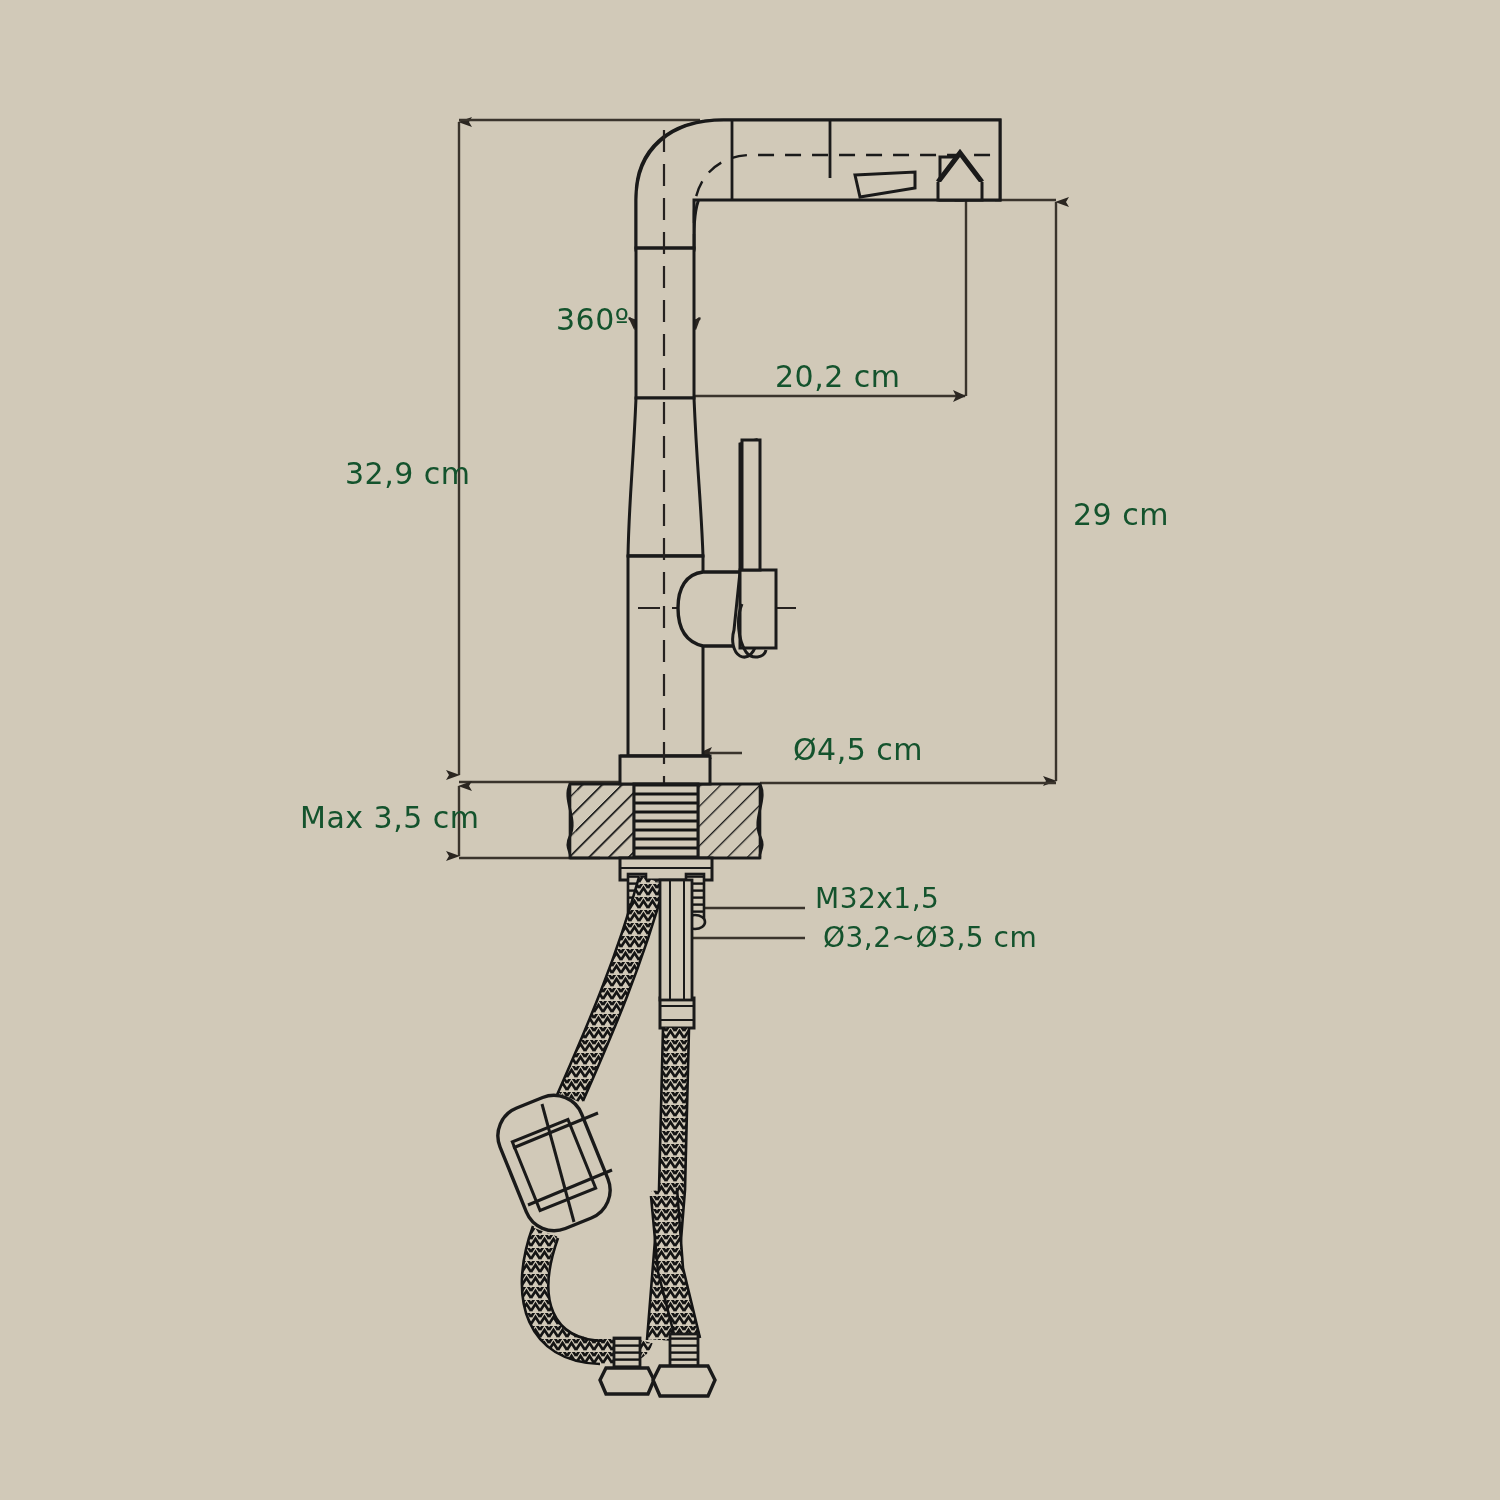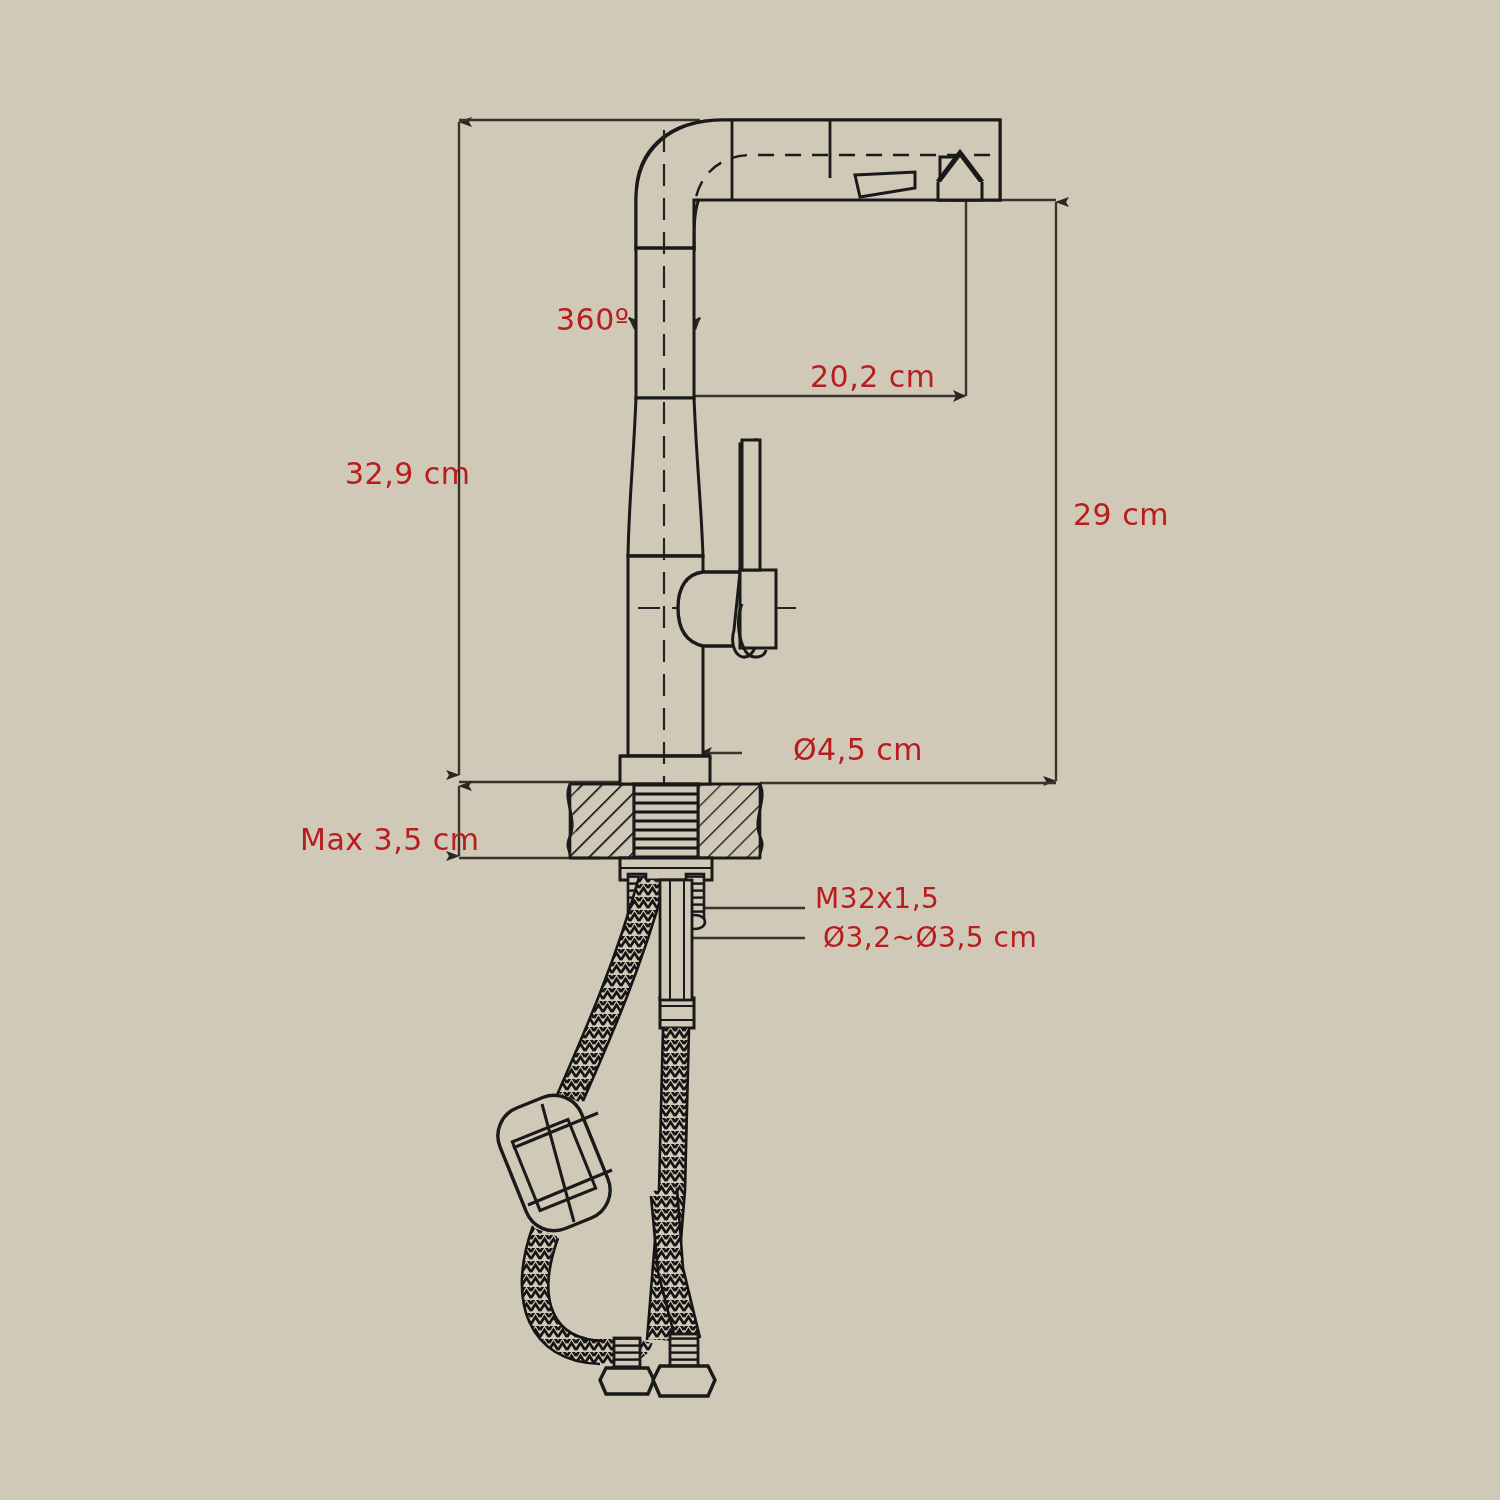--- a/index.html
+++ b/index.html
@@ -22,21 +22,21 @@
   }
   #drawing {
     position: absolute;
     left: 0;
     top: 0;
     width: 1500px;
     height: 1500px;
   }
   .dim-label {
     position: absolute;
-    color: #b91c1c;
+    color: #14532d;
     font-size: 30px;
     font-family: "DejaVu Sans", "Liberation Sans", sans-serif;
     letter-spacing: 0.5px;
     white-space: nowrap;
     line-height: 1;
     text-align: center;
   }
   .dim-label.small {
     font-size: 28px;
   }
@@ -254,27 +254,27 @@
     <g>
       <rect x="660" y="880" width="32" height="120" fill="#d1c9b8" stroke="#1a1a1a" stroke-width="2.8"></rect>
       <line x1="670" y1="880" x2="670" y2="1000" stroke="#1a1a1a" stroke-width="2"></line>
       <line x1="684" y1="880" x2="684" y2="1000" stroke="#1a1a1a" stroke-width="2"></line>
     </g>
 
   </svg>
 
   <div class="dim-label" style="left:345px; top:437px;margin-top:22px;">32,9 cm</div>
 
-  <div class="dim-label" style="left:775px; top:362px;margin-left:35px;">20,2 cm</div>
+  <div class="dim-label" style="left:775px; top:362px;">20,2 cm</div>
 
   <div class="dim-label" style="left:1073px; top:473px;margin-top:27px;">29 cm</div>
 
   <div class="dim-label" style="left:556px; top:305px;">360º</div>
 
   <div class="dim-label" style="left:757px; top:735px;margin-left:36px;">Ø4,5 cm</div>
 
-  <div class="dim-label" style="left:300px; top:825px;">Max 3,5 cm</div>
+  <div class="dim-label" style="left:300px; top:803px;">Max 3,5 cm</div>
 
   <div class="dim-label small" style="left:815px; top:885px;">M32x1,5</div>
 
   <div class="dim-label small" style="left:823px; top:924px;">Ø3,2~Ø3,5 cm</div>
 
 </div>
 
 </body></html>

